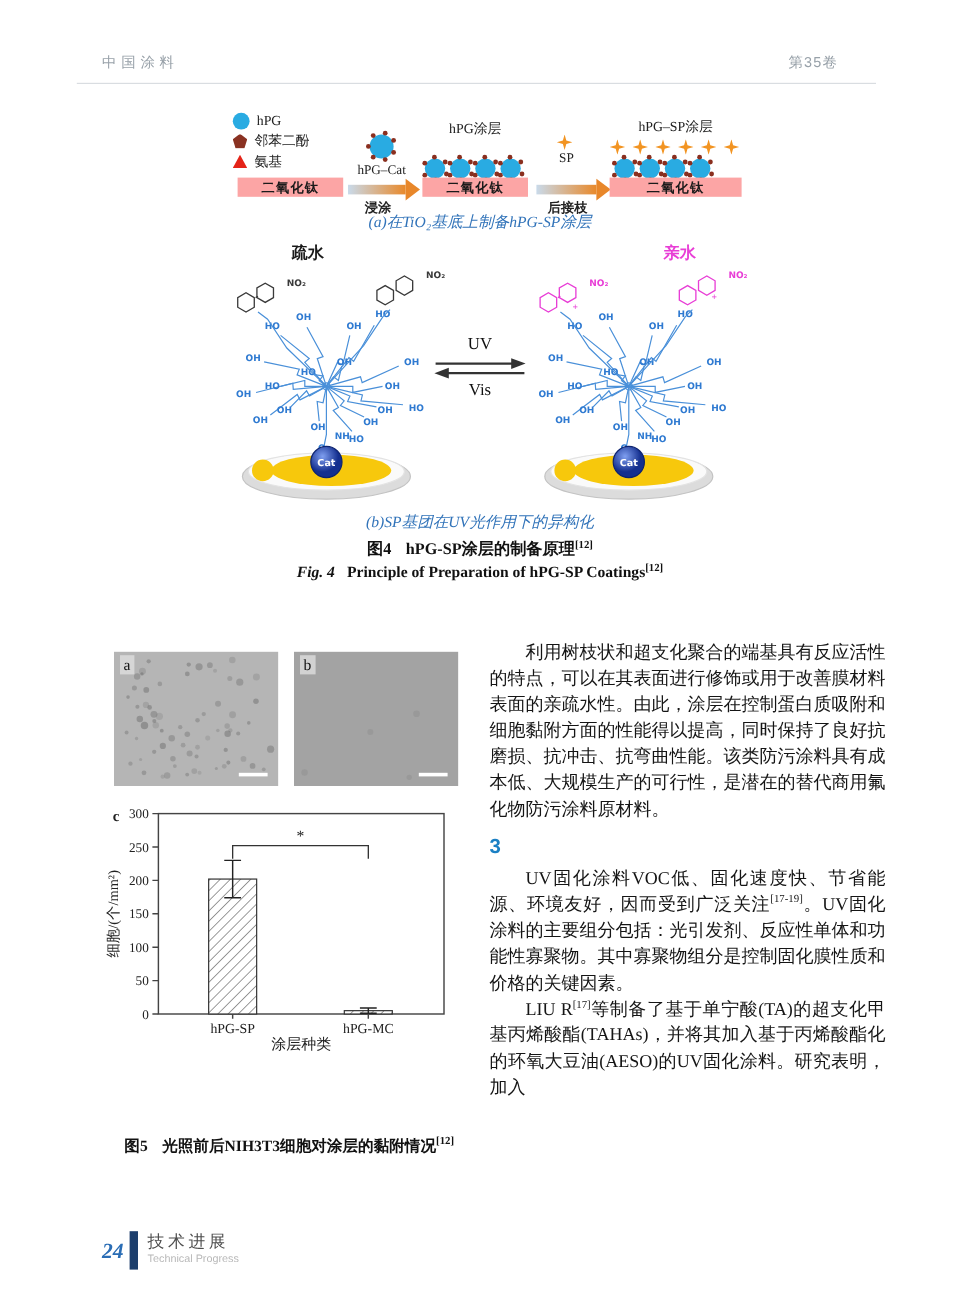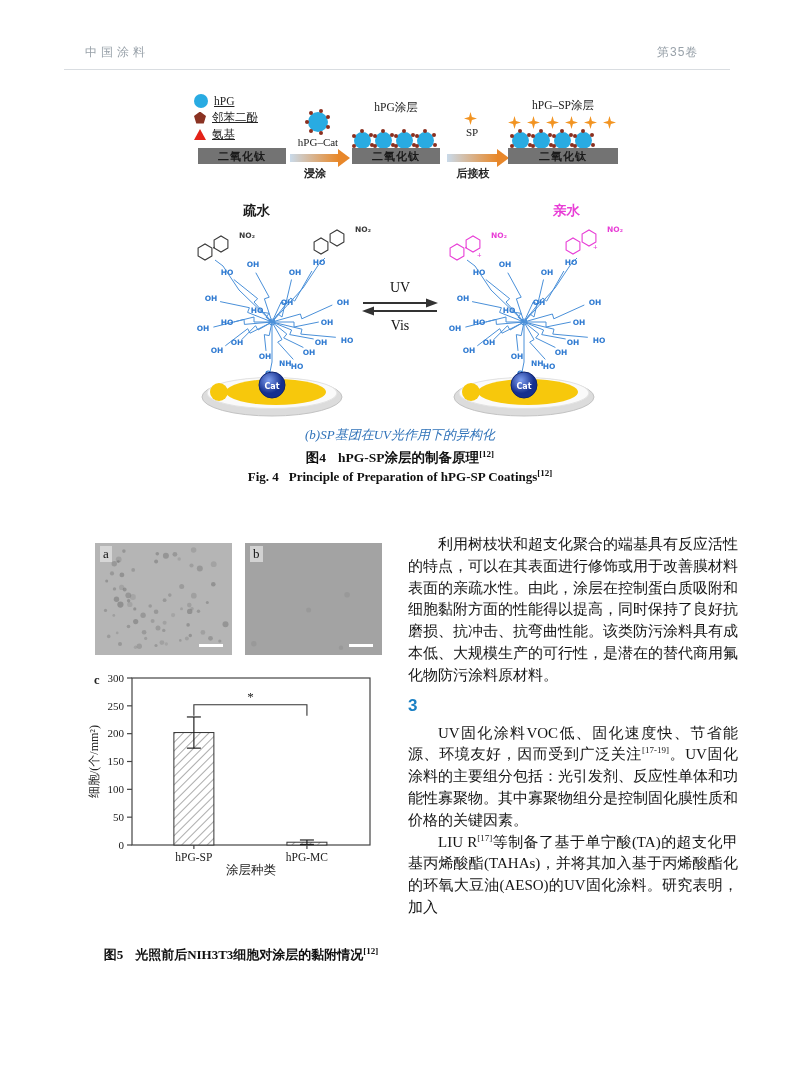--- a/index.html
+++ b/index.html
@@ -12,22 +12,22 @@
   .hdr-rule{position:absolute;left:64px;top:69px;width:666px;height:1px;background:#d9dde1;}
 
   
   .panelA{position:absolute;left:180px;top:88px;width:440px;height:92px;}
   .lg-row{display:flex;align-items:center;gap:6px;height:17px;}
   .legend{position:absolute;left:14px;top:4px;}
   .sym{display:inline-block;}
   .sym.circle{width:14px;height:14px;border-radius:50%;background:#29abe2;}
   .sym.pent{width:12px;height:12px;background:#8a3222;clip-path:polygon(50% 0,100% 38%,81% 100%,19% 100%,0 38%);}
   .sym.tri{width:12px;height:11px;background:#e42318;clip-path:polygon(50% 0,100% 100%,0 100%);}
-  .lg-lbl{font-size:11.5px;color:#222;text-decoration:underline;}
-  .substrate{position:absolute;height:16px;background:#737373;display:flex;align-items:center;justify-content:center;}
+  .lg-lbl{font-size:11.5px;color:#222;}
+  .substrate{position:absolute;height:16px;background:#fca5a5;display:flex;align-items:center;justify-content:center;}
   .substrate span{font-size:11px;font-weight:bold;color:#1a1a1a;letter-spacing:1px;}
   .hpg-unit{position:relative;width:17px;height:17px;border-radius:50%;background:#29abe2;display:inline-block;}
   .cat-dot{position:absolute;width:4px;height:4px;border-radius:50%;background:#8a2f1f;}
   .hpg-row{position:absolute;display:flex;gap:4px;}
   .stage-title{position:absolute;font-size:11.5px;color:#222;text-align:center;}
   .grad-arrow{position:absolute;height:8px;background:linear-gradient(90deg,#c9daea,#e8892b);}
   .grad-arrow::after{content:'';position:absolute;right:-12px;top:-5px;border-left:12px solid #e8872a;
       border-top:9px solid transparent;border-bottom:9px solid transparent;}
   .arr-lbl{position:absolute;font-size:11px;color:#222;text-align:center;}
   .arr-lbl.bold{font-weight:bold;}
@@ -41,21 +41,21 @@
   .state-lbl.pink{color:#e83ed6;}
   .mol{position:absolute;width:210px;height:205px;}
   .equilibrium{position:absolute;left:190px;top:82px;width:90px;display:flex;flex-direction:column;align-items:center;}
   .equilibrium .uvvis{font-size:14px;color:#111;}
 
   
   .cap-blue{position:absolute;left:180px;width:440px;text-align:center;font-size:13px;font-style:italic;color:#3173b9;}
   .cap-cn{position:absolute;text-align:center;font-weight:bold;font-size:13.5px;color:#111;}
   .cap-cn .pre{margin-right:12px;}
   .cap-en{position:absolute;text-align:center;font-weight:bold;font-size:13px;color:#111;line-height:18px;}
-  .cap-en .pre{margin-right:10px;}
+  .cap-en .pre{margin-right:10px;font-style:italic;}
   sup.ref{font-size:9px;vertical-align:super;line-height:0;text-align:right;}
 
   
   .micro{position:absolute;width:137px;height:112px;margin:0;}
   .micro-letter{position:absolute;top:3px;left:5px;font-size:13px;color:#111;background:rgba(225,225,225,.75);padding:0 3px;}
   .scalebar{position:absolute;right:9px;bottom:8px;width:24px;height:3px;background:#fff;}
   #chart{position:absolute;left:86px;top:660px;}
   .fig5-note{position:absolute;left:78px;top:888px;width:326px;text-align:center;
       font-size:12.5px;font-style:italic;color:#2f6eb5;line-height:19px;}
 
@@ -202,20 +202,21 @@
           <span class="cat-dot" style="left: -2.50447px; top: 2.15034px;"></span>
           <span class="cat-dot" style="left: 5.76468px; top: -3.47293px;"></span>
           <span class="cat-dot" style="left: 14.7691px; top: 0.876727px;"></span>
         </span>
     </div>
     <div class="substrate" style="left:328px;top:60px;width:110px;">
       <span>二氧化钛</span>
     </div>
   </section>
 
+  <div class="cap-blue" style="top:176px;">(a)在TiO₂基底上制备hPG-SP涂层</div>
 
   <section class="panelB">
     <span class="state-lbl" style="left:78px;top:4px;text-align:center;">疏水</span>
     <span class="state-lbl pink" style="left:388px;top:4px;">亲水</span>
     <svg id="mol-left" class="mol" style="left:4px;top:16px;" viewBox="0 0 210 205">
         <defs>
           <radialGradient id="gNavyL" cx="38%" cy="32%">
             <stop offset="0%" stop-color="#7f9ff0"></stop>
             <stop offset="100%" stop-color="#142f8f"></stop>
           </radialGradient>
@@ -495,14 +496,22 @@
 
   <article class="article">
     <p>利用树枝状和超支化聚合的端基具有反应活性的特点，可以在其表面进行修饰或用于改善膜材料表面的亲疏水性。由此，涂层在控制蛋白质吸附和细胞黏附方面的性能得以提高，同时保持了良好抗磨损、抗冲击、抗弯曲性能。该类防污涂料具有成本低、大规模生产的可行性，是潜在的替代商用氟化物防污涂料原材料。</p>
     <div class="sec-head">
       <span class="num">3</span>
     </div>
     <p><span>UV固化涂料VOC低、固化速度快、节省能源、环境友好，因而受到广泛关注</span><sup class="ref">[17-19]</sup><span>。UV固化涂料的主要组分包括：光引发剂、反应性单体和功能性寡聚物。其中寡聚物组分是控制固化膜性质和价格的关键因素。</span></p>
     <p><span>LIU R</span><sup class="ref">[17]</sup><span>等制备了基于单宁酸(TA)的超支化甲基丙烯酸酯(TAHAs)，并将其加入基于丙烯酸酯化的环氧大豆油(AESO)的UV固化涂料。研究表明，加入</span></p>
   </article>
 
+  <div class="footer">
+    <span class="pagenum">24</span>
+    <span class="footer-bar"></span>
+    <div class="fsec">
+      <span class="fsec-cn">技术进展</span>
+      <span class="fsec-en">Technical Progress</span>
+    </div>
+  </div>
 
 </div>
 
 </body></html>

